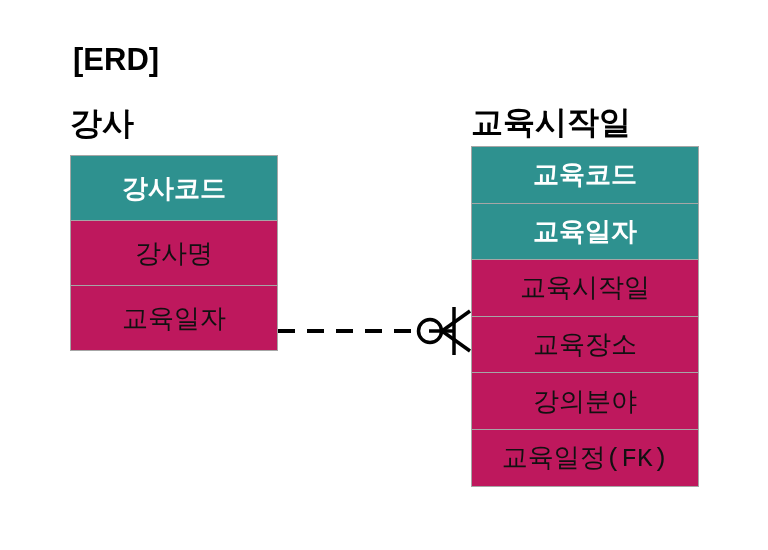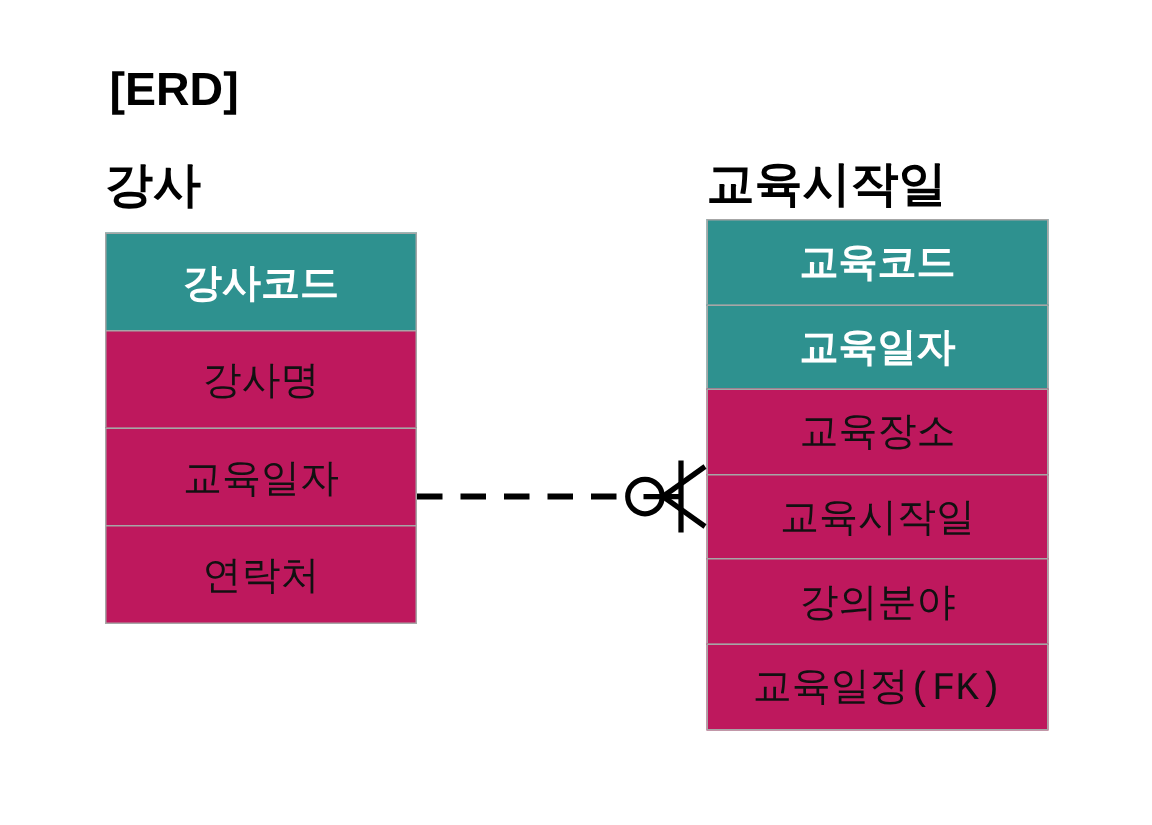--- a/index.html
+++ b/index.html
@@ -40,27 +40,26 @@
 
   <div class="page-title">[ERD]</div>
 
   <div class="entity-label label-left">강사</div>
   <div class="entity-label label-right">교육시작일</div>
 
   <div class="entity entity-left">
       <div class="row pk">강사코드</div>
       <div class="row">강사명</div>
       <div class="row">교육일자</div>
-      <div class="row">연락처</div>
     </div>
   <div class="entity entity-right">
       <div class="row pk">교육코드</div>
       <div class="row pk">교육일자</div>
+      <div class="row">교육시작일</div>
       <div class="row">교육장소</div>
-      <div class="row">교육시작일</div>
       <div class="row">강의분야</div>
       <div class="row">교육일정(FK)</div>
     </div>
 
   <svg class="connector" viewBox="0 0 768 550" aria-hidden="true">
     <line x1="278" y1="331" x2="418" y2="331" stroke-width="4" stroke-dasharray="17 12"></line>
     <circle cx="430" cy="331" r="11.5" fill="#ffffff" stroke-width="3.5"></circle>
     <line x1="429" y1="331" x2="455" y2="331" stroke-width="3.5"></line>
     <line x1="442" y1="331" x2="470" y2="311" stroke-width="3.5"></line>
     <line x1="442" y1="331" x2="470" y2="351" stroke-width="3.5"></line>

